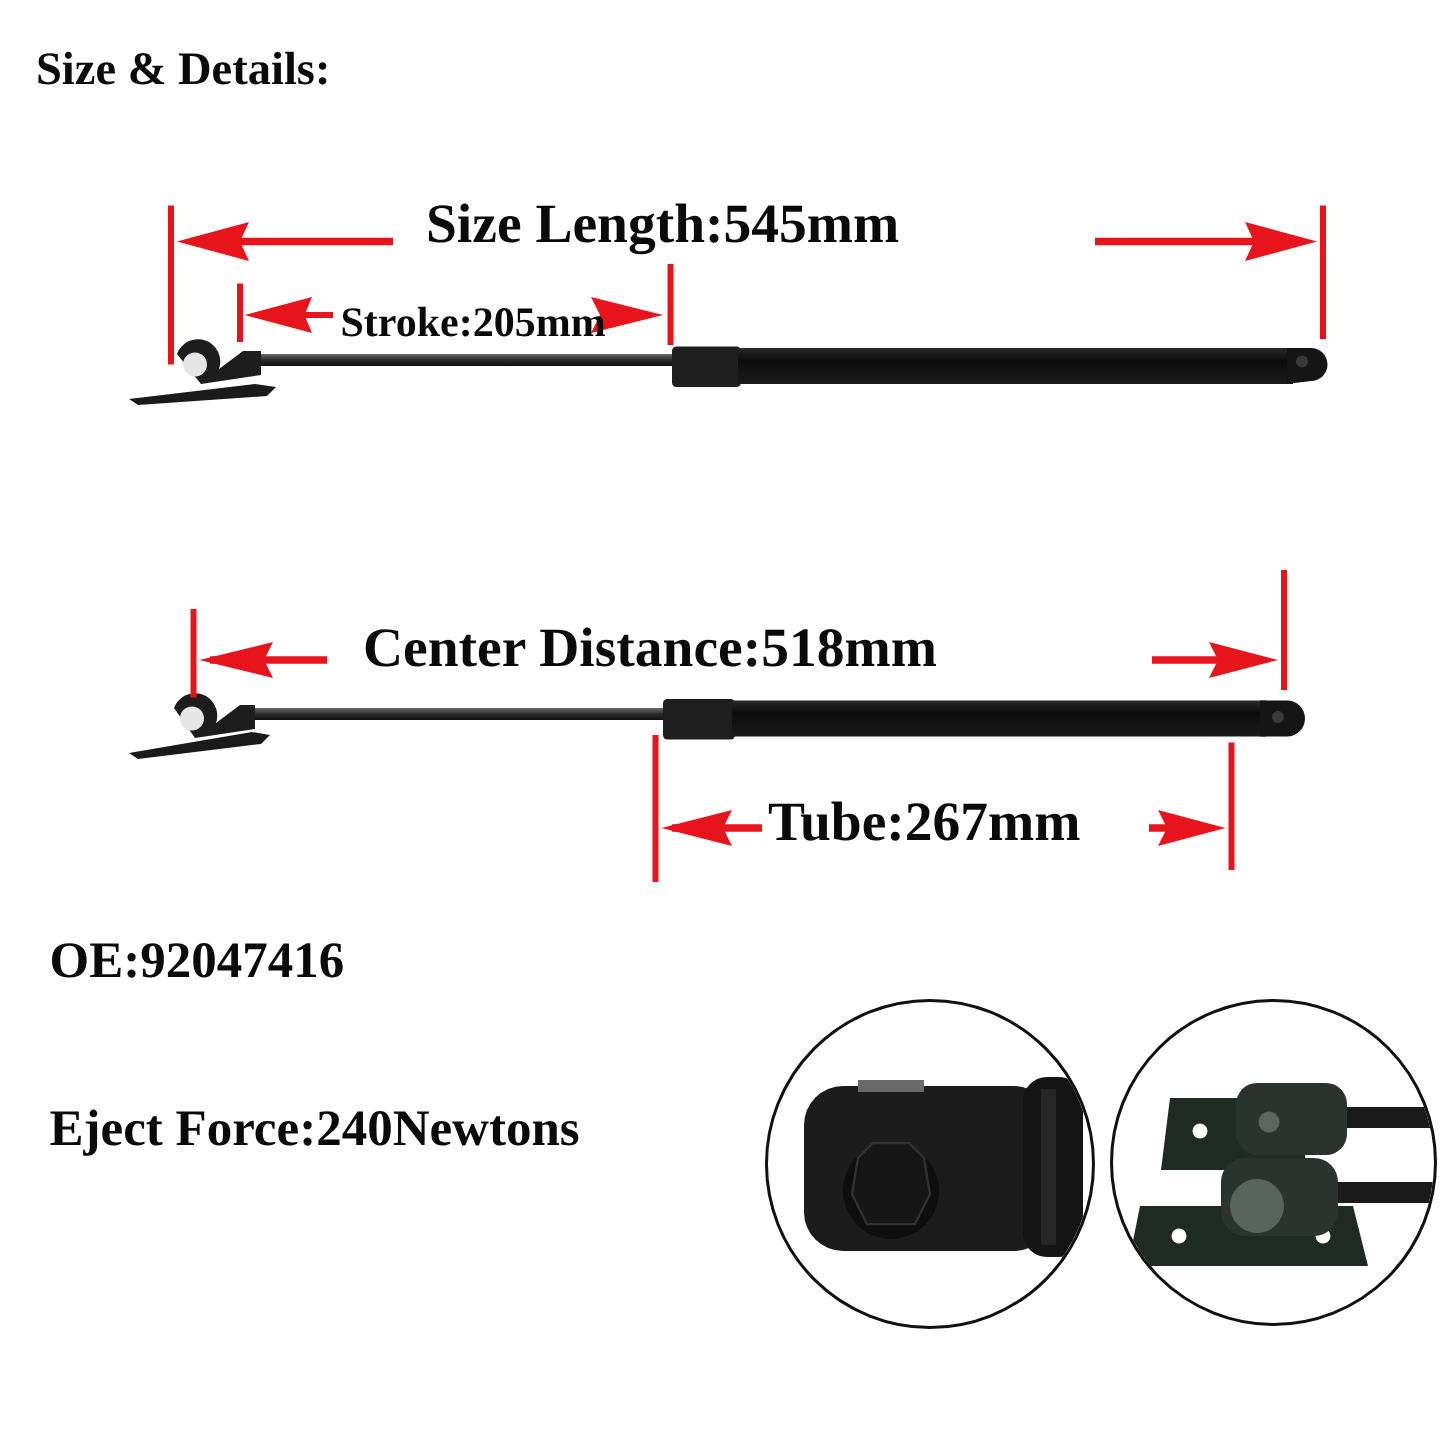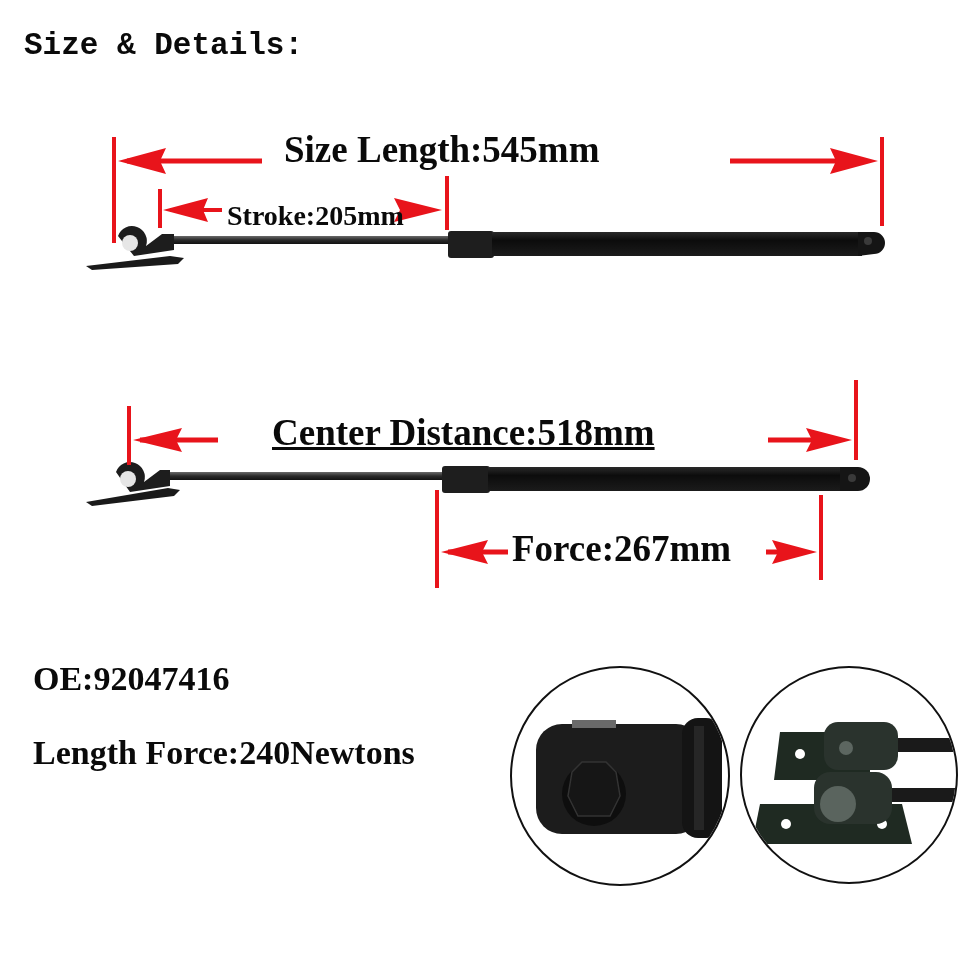--- a/index.html
+++ b/index.html
@@ -1,23 +1,23 @@
 <!DOCTYPE html>
 <html><head>
 <meta charset="utf-8">
 <style>
   html, body { margin:0; padding:0; background:#ffffff; }
   body { width:960px; height:960px; position:relative; overflow:hidden; font-family:"Liberation Serif", "DejaVu Serif", serif; color:#0a0a0a; }
   .txt { position:absolute; font-weight:bold; white-space:nowrap; line-height:1; }
-  .title { left:24px; top:30px; font-size:31px;font-family:Liberation Mono, monospace; }
+  .title { left:24px; top:30px; font-size:31px; }
   .lbl-total { left:284px; top:131px; font-size:37px; }
   .lbl-stroke { left:227px; top:202px; font-size:28px; }
-  .lbl-center { left:272px; top:414px; font-size:37px;text-decoration:underline; }
+  .lbl-center { left:242px; top:414px; font-size:37px; }
   .lbl-tube { left:512px; top:530px; font-size:37px; }
-  .lbl-oe { left:33px; top:662px; font-size:34px; }
+  .lbl-oe { left:33px; top:624px; font-size:34px; }
   .lbl-force { left:33px; top:736px; font-size:34px; }
   svg.layer { position:absolute; left:0; top:0; }
   .circle { position:absolute; border:2px solid #111; border-radius:50%; overflow:hidden; background:#fff; }
 </style>
 </head>
 <body>
 
 <div class="txt title">Size &amp; Details:</div>
 
 <svg class="layer" width="960" height="960">
@@ -94,24 +94,24 @@
     <polygon points="441,552 488,540 482,552 488,564" stroke="none"></polygon>
     <line x1="821" y1="495" x2="821" y2="580" stroke-width="4"></line>
     <line x1="766" y1="552" x2="804" y2="552" stroke-width="5"></line>
     <polygon points="817,552 772,540 778,552 772,564" stroke="none"></polygon>
   </g>
 </svg>
 
 <div class="txt lbl-total">Size Length:545mm</div>
 <div class="txt lbl-stroke">Stroke:205mm</div>
 <div class="txt lbl-center">Center Distance:518mm</div>
-<div class="txt lbl-tube">Force:267mm</div>
+<div class="txt lbl-tube">Tube:267mm</div>
 
 <div class="txt lbl-oe">OE:92047416</div>
-<div class="txt lbl-force">Length Force:240Newtons</div>
+<div class="txt lbl-force">Eject Force:240Newtons</div>
 
 <div class="circle" style="left:510px;top:666px;width:216px;height:216px;">
   <svg width="216" height="216">
     <rect x="24" y="56" width="166" height="110" rx="26" fill="#1c1c1c"></rect>
     <rect x="60" y="52" width="44" height="8" fill="#6a6a6a"></rect>
     <rect x="170" y="50" width="40" height="120" rx="16" fill="#141414"></rect>
     <rect x="182" y="58" width="10" height="104" fill="#262626"></rect>
     <circle cx="82" cy="126" r="32" fill="#0e0e0e"></circle>
     <path d="M60,104 l10,-10 l24,0 l10,10 l4,24 l-10,20 l-32,0 l-10,-20 z" fill="#161616" stroke="#333" stroke-width="1.5"></path>
   </svg>

